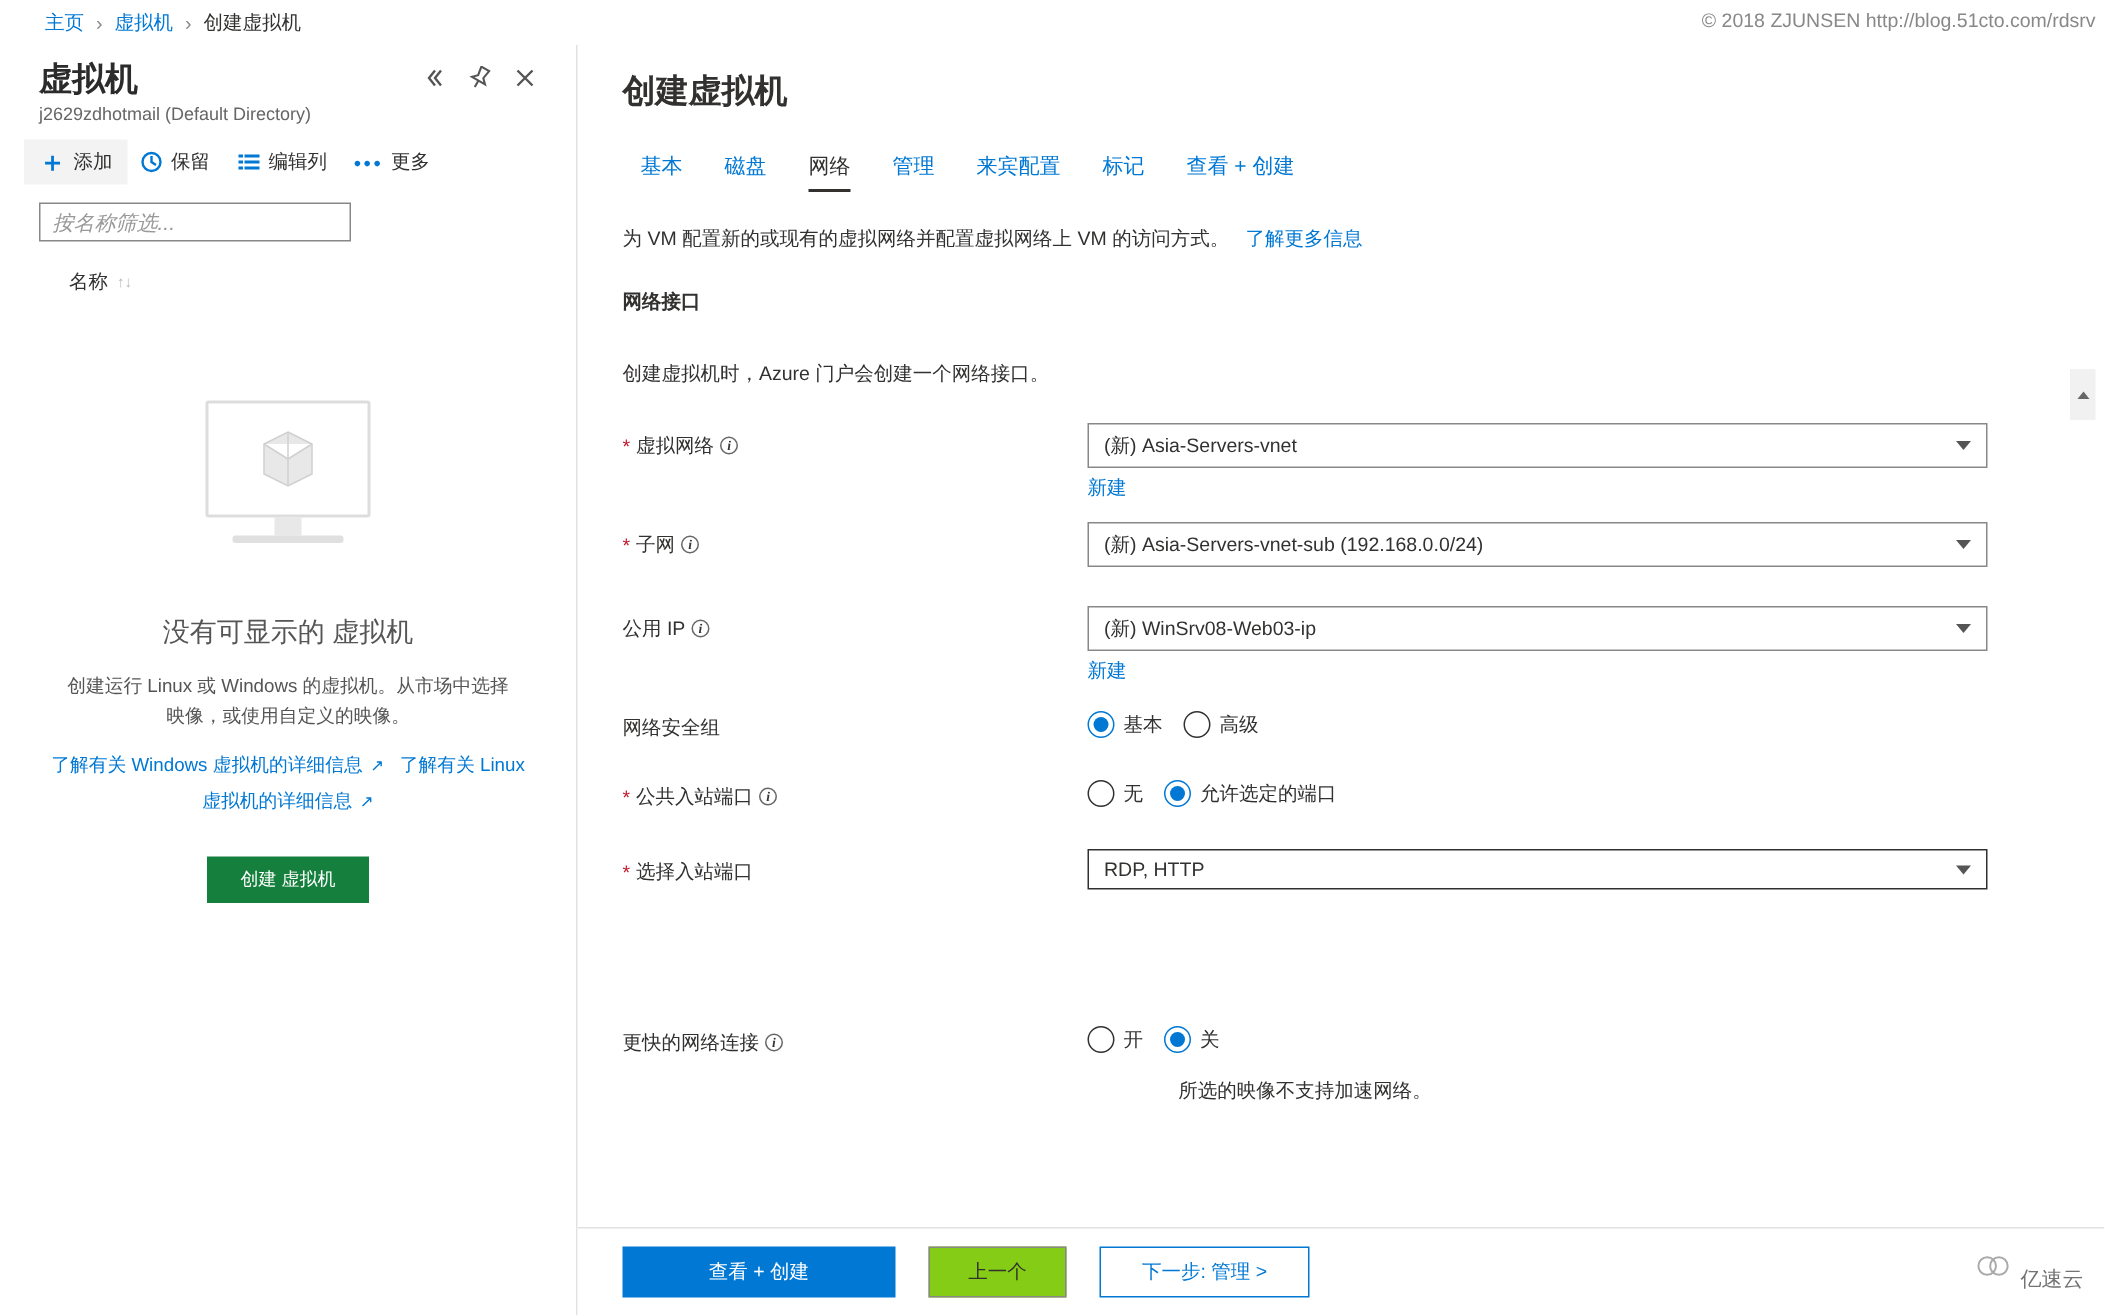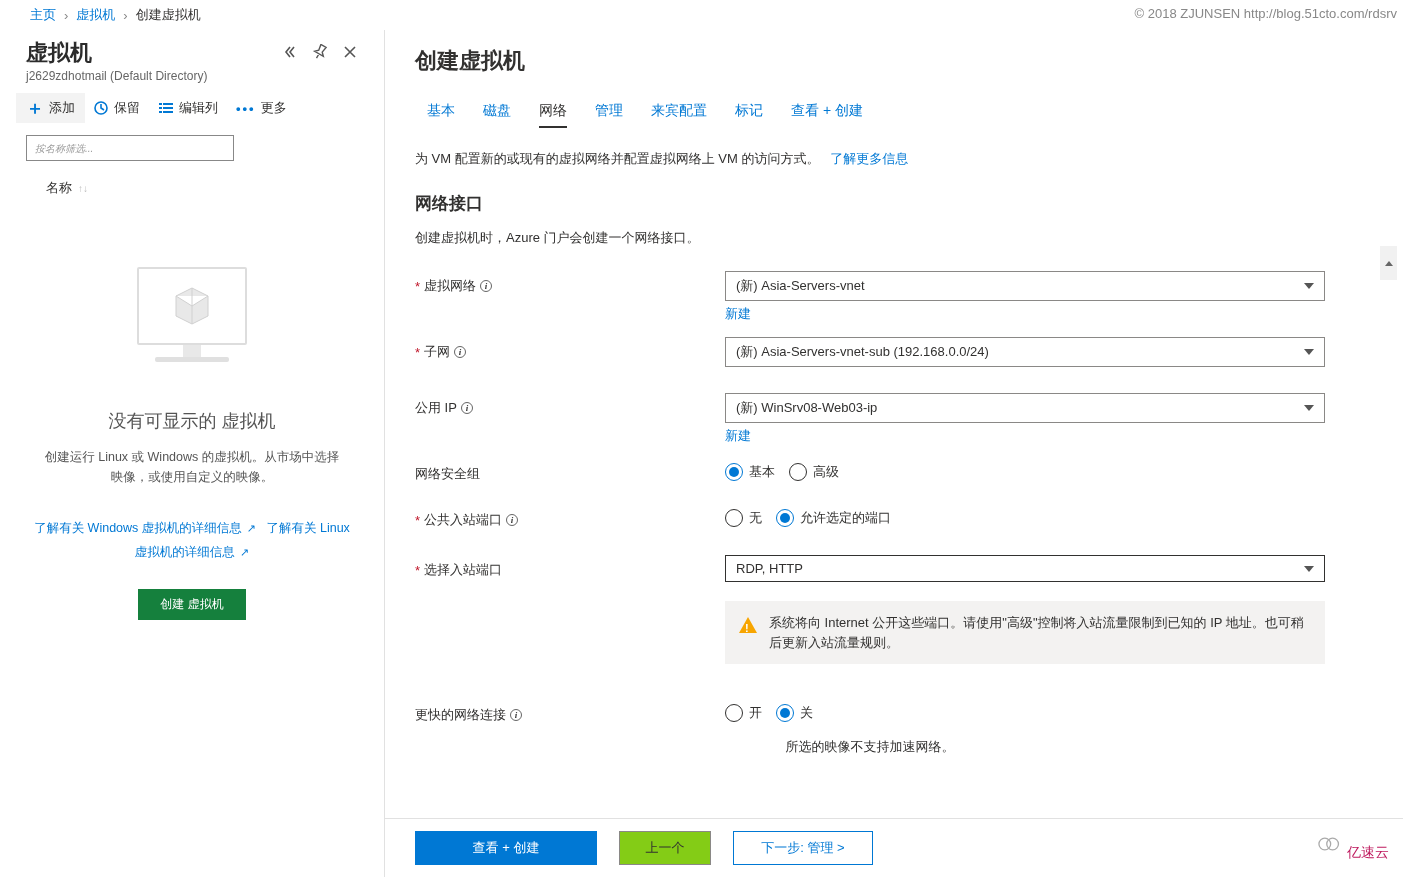--- a/index.html
+++ b/index.html
@@ -1,64 +1,64 @@
 <!DOCTYPE html>
 <html><head>
   <meta charset="utf-8">
   <style>
     * { box-sizing: border-box; margin: 0; padding: 0; }
     body { font-family: "Segoe UI", "Microsoft YaHei", sans-serif; font-size: 13px; color: #323130; background: #fff; width: 1403px; height: 877px; overflow: hidden; position: relative; }
     a { color: #0078d4; text-decoration: none; cursor: pointer; }
     .watermark { position: absolute; top: 6px; right: 6px; color: #888; font-size: 13px; pointer-events: none; z-index: 100; }
     .watermark-bottom { position: absolute; bottom: 15px; right: 14px; z-index: 100; display: flex; align-items: center; gap: 4px; }
     .watermark-bottom svg { width: 26px; height: 16px; }
-    .watermark-bottom span { color: #be185d; font-size: 14px; margin-top: 19px; }
+    .watermark-bottom span { color: #737373; font-size: 14px; margin-top: 19px; }
     
     .breadcrumb { display: flex; align-items: center; gap: 8px; padding: 6px 30px; font-size: 13px; }
     .breadcrumb .sep { color: #888; }
     .breadcrumb .current { color: #323130; }
     .content { display: flex; width: 100%; height: calc(100% - 30px); }
     
     .left-panel { width: 385px; border-right: 1px solid #e1e1e1; display: flex; flex-direction: column; padding: 0 0 0 0; }
     .left-header { padding: 8px 26px 0 26px; }
     .left-title-row { display: flex; align-items: center; justify-content: space-between; }
     .left-title { font-size: 22px; font-weight: 600; color: #2b2b2b; }
     .left-icons { display: flex; gap: 14px; color: #555; }
     .left-icons svg, .left-icons .ic { width: 16px; height: 16px; cursor: pointer; }
     .left-subtitle { color: #666; font-size: 12px; margin-top: 1px; }
     .left-toolbar { display: flex; align-items: center; gap: 18px; padding: 16px 26px 12px 26px; border-bottom: 0; }
     .tb-btn { display: flex; align-items: center; gap: 5px; cursor: pointer; color: #323130; font-size: 13px; }
     .tb-btn.add { background: #f3f3f3; padding: 6px 10px; margin: -6px -10px; }
     .tb-btn.add .plus { color: #0078d4; font-size: 18px; font-weight: 600; line-height: 1; }
     .tb-btn .ic { width: 16px; height: 16px; display: inline-flex; align-items: center; justify-content: center; color: #0078d4; }
     .tb-btn.more .dots { color: #0078d4; letter-spacing: 2px; font-weight: 800; }
-    .filter-input { margin: 6px 26px 8px 26px; width: 208px; border: 1px solid #888; padding: 4px 8px; font-size: 10px; font-style: italic; color: #888; outline: none; height: 26px; }
+    .filter-input { margin: 6px 26px 8px 26px; width: 208px; border: 1px solid #888; padding: 4px 8px; font-size: 14px; font-style: italic; color: #888; outline: none; height: 26px; }
     .filter-input::placeholder { color: #999; font-style: italic; }
     .list-header { padding: 10px 26px 0 46px; display: flex; align-items: center; gap: 6px; color: #323130; font-size: 13px; }
     .sort-icon { color: #bbb; font-size: 10px; }
     .empty-state { text-align: center; padding: 70px 26px 0 26px; color: #323130; }
     .empty-monitor { width: 130px; height: 120px; margin: 0 auto 22px auto; position: relative; }
     .monitor-frame { width: 110px; height: 78px; border: 2px solid #ddd; border-radius: 2px; margin: 0 auto; display: flex; align-items: center; justify-content: center; }
     .monitor-stand { width: 18px; height: 12px; background: #e8e8e8; margin: 0 auto; }
     .monitor-base { width: 74px; height: 5px; background: #e0e0e0; margin: 0 auto; border-radius: 2px; }
     .cube { width: 44px; height: 44px; position: relative; }
     .cube svg { width: 44px; height: 44px; }
     .empty-title { font-size: 18px; font-weight: 400; color: #555; margin-bottom: 14px; }
-    .empty-desc { font-size: 12.5px; color: #555; line-height: 1.6; padding: 0 14px; margin-bottom: 30px; }
+    .empty-desc { font-size: 12.5px; color: #555; line-height: 1.6; padding: 0 14px; margin-bottom: 12px; }
     .empty-links { font-size: 12.5px; line-height: 1.9; padding: 0 4px; }
     .ext-icon { font-size: 11px; margin-left: 2px; }
     .create-vm-btn { margin: 24px auto 0 auto; display: block; background: #15803d; color: #fff; border: none; padding: 7px 22px; font-size: 12px; cursor: pointer; }
     
     .right-panel { flex: 1; padding: 12px 30px 0 30px; position: relative; overflow: hidden; }
     .right-title { font-size: 22px; font-weight: 600; margin-bottom: 26px; margin-top: 4px; }
     .tabs { display: flex; gap: 28px; border-bottom: 0; margin-bottom: 22px; margin-left: 12px; }
     .tab { color: #0078d4; cursor: pointer; font-size: 14px; padding-bottom: 6px; }
     .tab.active { color: #323130; border-bottom: 2px solid #323130; font-weight: 400; }
     .section-desc { font-size: 13px; color: #323130; margin-bottom: 24px; }
-    .section-h { font-size: 17px; font-weight: 700; margin-bottom: 14px; }
+    .section-h { font-size: 13px; font-weight: 700; margin-bottom: 30px; }
     .section-sub { font-size: 13px; color: #323130; margin-bottom: 24px; }
     .form-row { display: flex; align-items: flex-start; margin-bottom: 6px; min-height: 32px; }
     .form-row.gap { margin-bottom: 24px; }
     .form-label { width: 310px; font-size: 13px; padding-top: 6px; display: flex; align-items: center; gap: 4px; }
     .req { color: #c0172b; }
     .info-ic { width: 12px; height: 12px; border: 1px solid #666; border-radius: 50%; display: inline-flex; align-items: center; justify-content: center; font-size: 9px; color: #333; font-weight: 700; font-family: Georgia, serif; font-style: italic; }
     .form-control { flex: 1; max-width: 600px; }
     .select-box { border: 1px solid #8a8886; padding: 5px 10px; font-size: 13px; display: flex; align-items: center; justify-content: space-between; cursor: pointer; background: #fff; text-align: right; }
     .select-box.h { border-color: #323130; }
     .chev { width: 0; height: 0; border-left: 5px solid transparent; border-right: 5px solid transparent; border-top: 6px solid #555; }
@@ -299,26 +299,20 @@
       <div class="form-control">
         <div class="select-box h">
           <span>RDP, HTTP</span>
           <span class="chev"></span>
         </div>
       </div>
     </div>
 
     <div class="form-row" style="margin-top:14px;">
       <div class="form-label"></div>
-      <div class="form-control">
-        <div class="warning-box">
-          <div class="warn-ic"></div>
-          <div>系统将向 Internet 公开这些端口。请使用"高级"控制将入站流量限制到已知的 IP 地址。也可稍后更新入站流量规则。</div>
-        </div>
-      </div>
     </div>
 
     <div class="form-row" style="margin-top:36px;">
       <div class="form-label">
         <span>更快的网络连接</span>
         <span class="info-ic">i</span>
       </div>
       <div class="form-control">
         <div class="radio-group">
           <div class="radio-opt">

